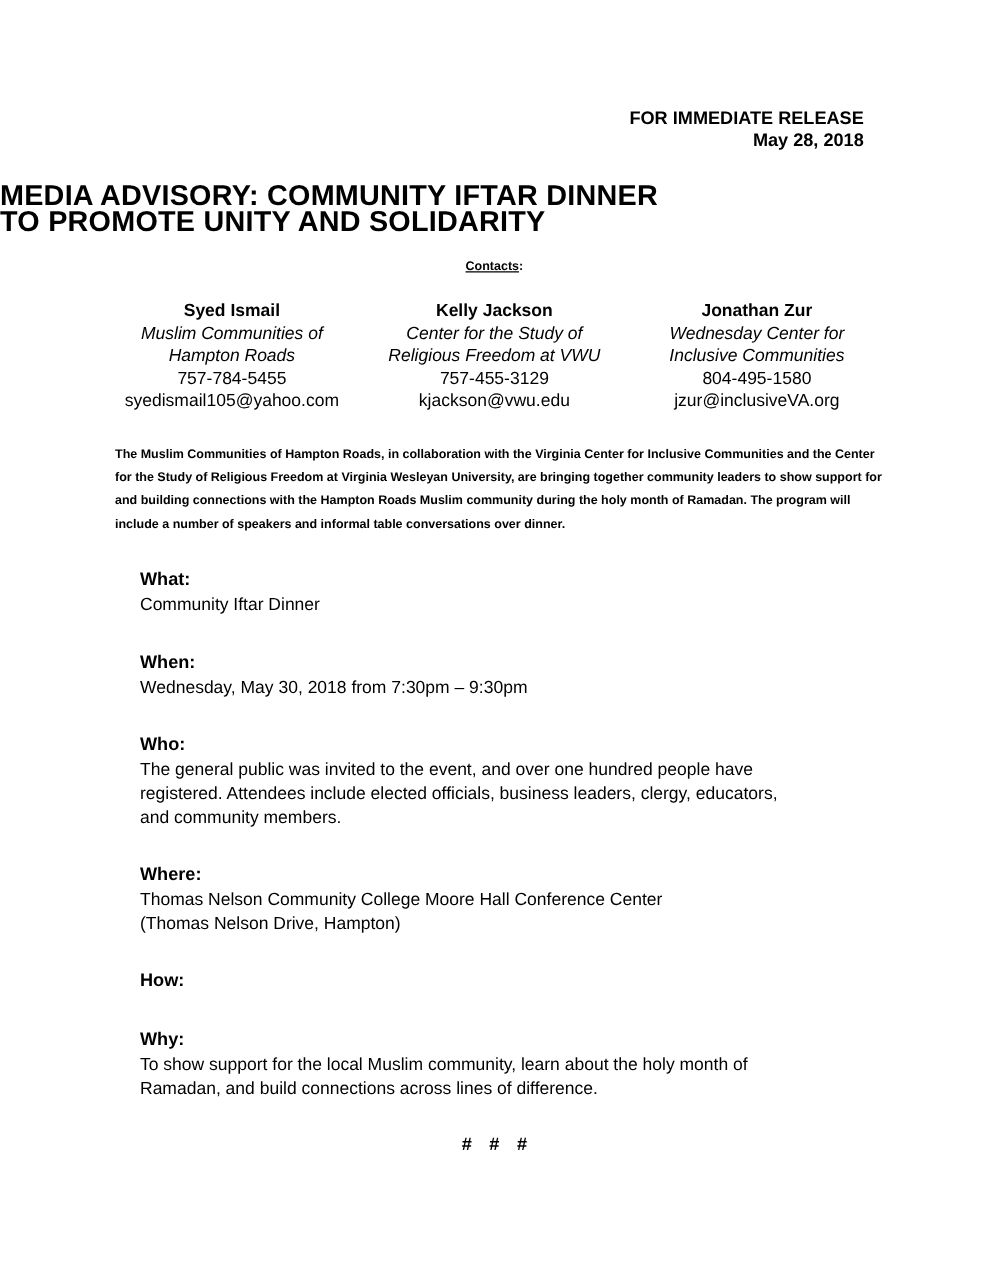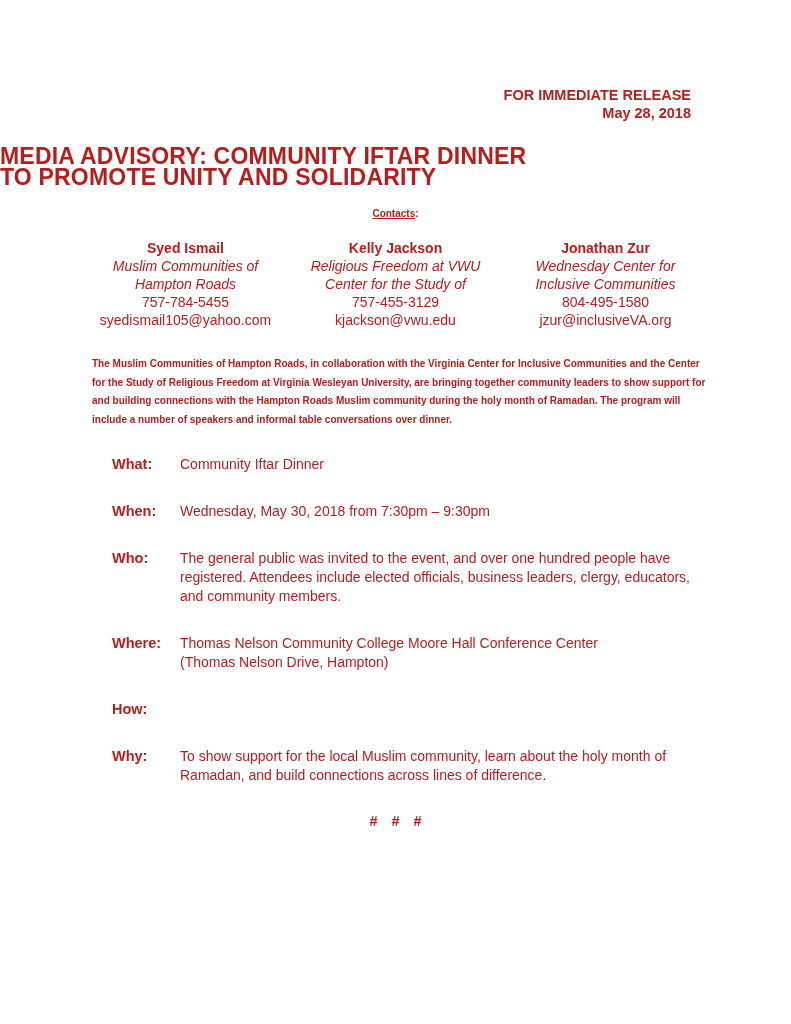--- a/index.html
+++ b/index.html
@@ -2,21 +2,21 @@
 <html><head>
 <meta charset="utf-8">
 <style>
   html, body { margin: 0; padding: 0; background: #ffffff; }
   .page {
     position: relative;
     width: 791px;
     height: 1024px;
     margin: 0;
     background: #ffffff;
-    color: #b91c1c;
+    color: #000000;
     font-family: "Liberation Sans", sans-serif;
     overflow: hidden;
   }
   .release-block {
     padding-top: 86px;
     padding-right: 100px;
     text-align: right;
     font-weight: 700;
     font-size: 14.5px;
     line-height: 18px;
@@ -56,20 +56,21 @@
     font-size: 10px;
     line-height: 18.6px;
   }
   .details {
     margin-top: 26px;
     margin-left: 112px;
   }
   .detail-row {
     display: flex;
     margin-bottom: 28px;
+    flex-direction: column;
   }
   .detail-label {
     width: 68px;
     flex-shrink: 0;
     font-weight: 700;
     font-size: 14.5px;
     line-height: 19px;
   }
   .detail-text {
     width: 520px;
@@ -109,22 +110,22 @@
     <div class="contact-col">
       <div class="contact-name">Syed Ismail</div>
       <div class="contact-org">Muslim Communities of</div>
       <div class="contact-org">Hampton Roads</div>
       <div class="contact-phone">757-784-5455</div>
       <div class="contact-email">syedismail105@yahoo.com</div>
     </div>
 
     <div class="contact-col">
       <div class="contact-name">Kelly Jackson</div>
+      <div class="contact-org">Center for the Study of</div>
       <div class="contact-org">Religious Freedom at VWU</div>
-      <div class="contact-org">Center for the Study of</div>
       <div class="contact-phone">757-455-3129</div>
       <div class="contact-email">kjackson@vwu.edu</div>
     </div>
 
     <div class="contact-col">
       <div class="contact-name">Jonathan Zur</div>
       <div class="contact-org">Wednesday Center for</div>
       <div class="contact-org">Inclusive Communities</div>
       <div class="contact-phone">804-495-1580</div>
       <div class="contact-email">jzur@inclusiveVA.org</div>

